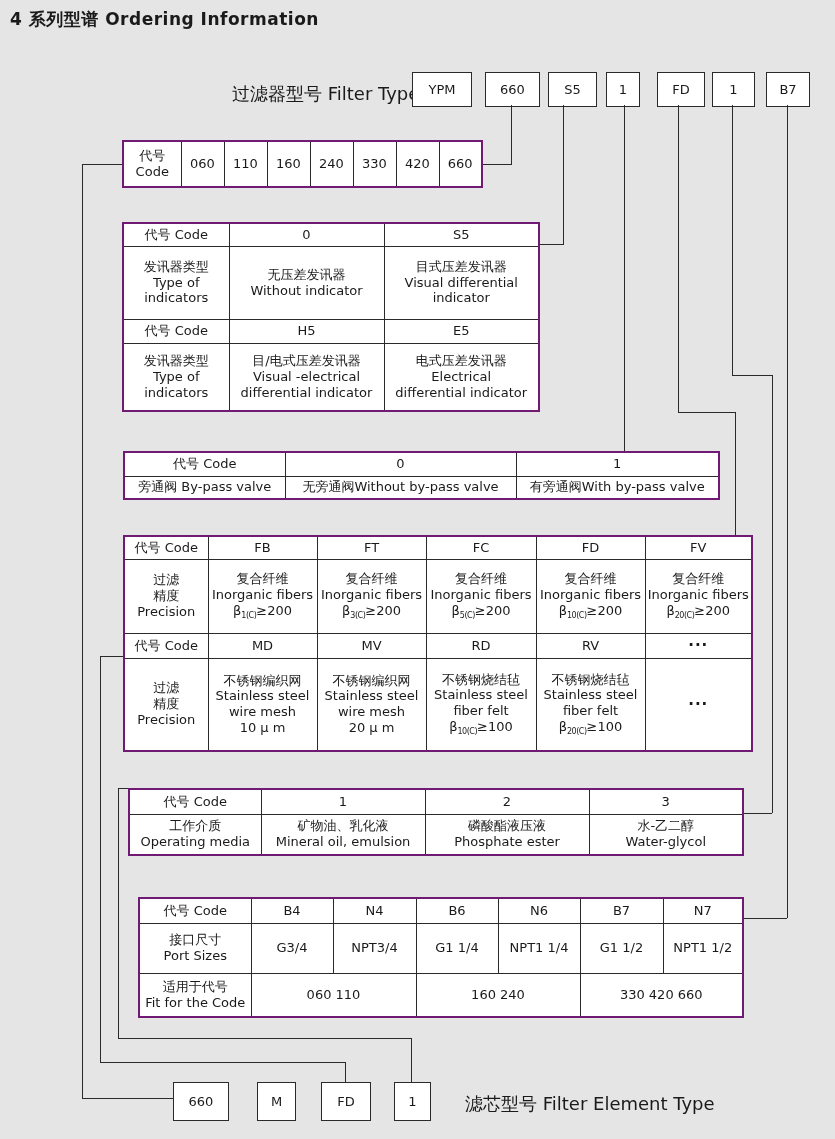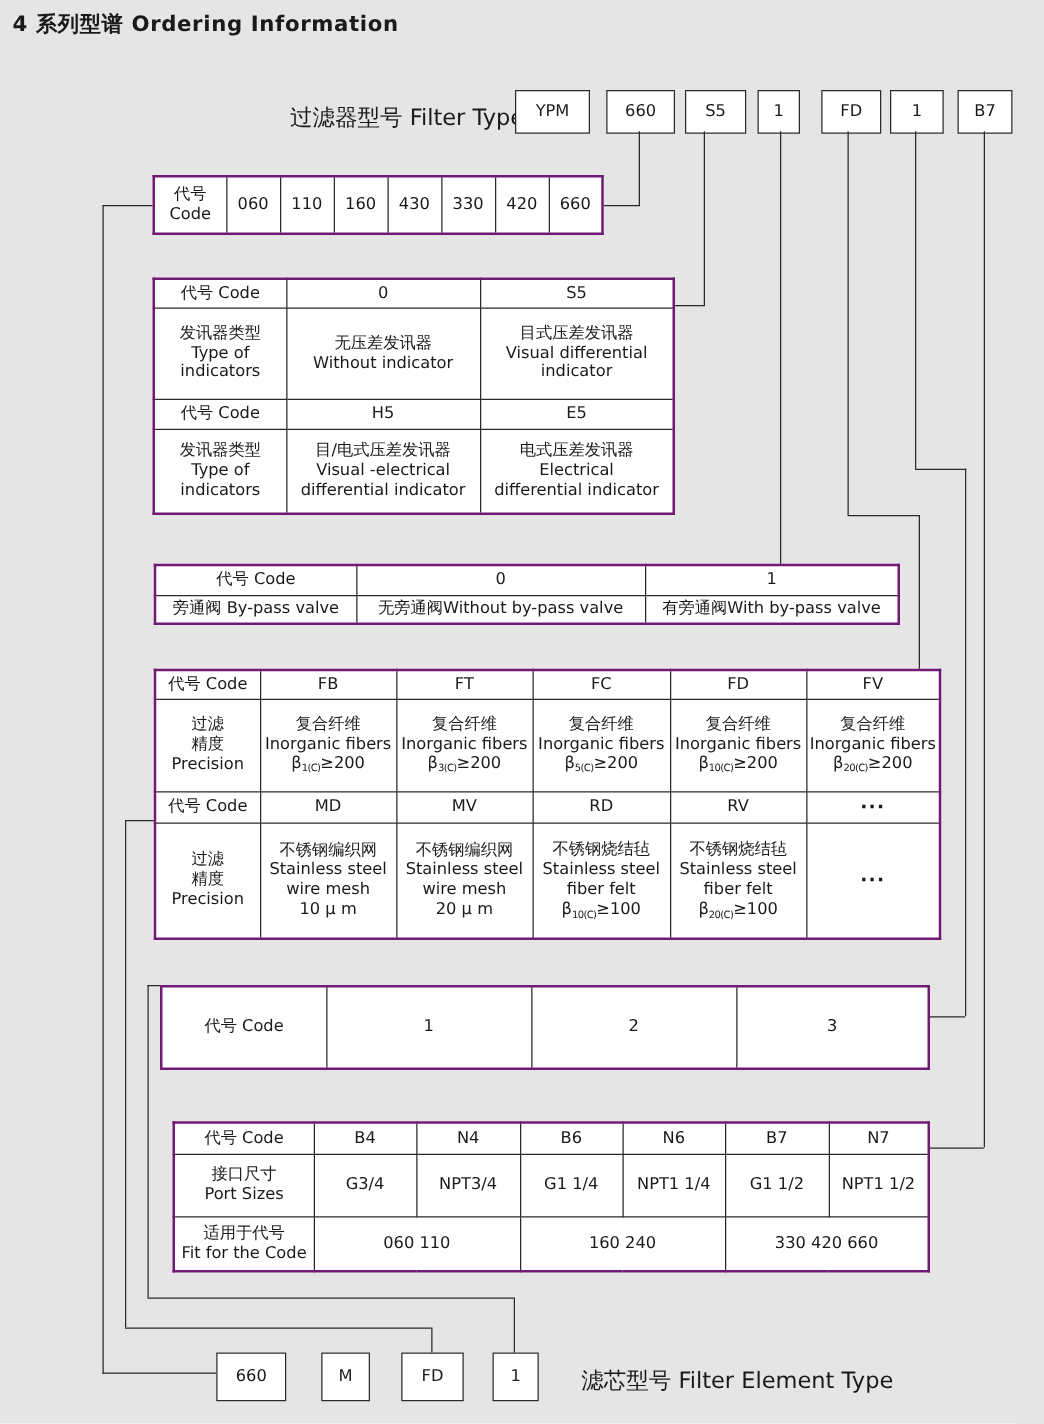--- a/index.html
+++ b/index.html
@@ -53,21 +53,21 @@
         </colgroup>
       <tbody>
           <tr>
         <td>
           <span class="ln">代号</span>
           <span class="ln">Code</span>
         </td>
         <td>060</td>
         <td>110</td>
         <td>160</td>
-        <td>430</td>
+        <td>240</td>
         <td>330</td>
         <td>420</td>
         <td>660</td>
       </tr>
     </tbody>
       </table>
   </div>
 
   <div class="tblwrap" style="left:122px;top:222px;width:418px;height:190px;">
     <table>
@@ -248,20 +248,38 @@
           <col style="width:164px">
           <col style="width:164px">
           <col>
         </colgroup>
       <tbody>
           <tr style="height:25px">
         <td>代号 Code</td>
         <td>1</td>
         <td>2</td>
         <td>3</td>
+      </tr>
+      <tr>
+        <td>
+          <span class="ln">工作介质</span>
+          <span class="ln">Operating media</span>
+        </td>
+        <td>
+          <span class="ln">矿物油、乳化液</span>
+          <span class="ln">Mineral oil, emulsion</span>
+        </td>
+        <td>
+          <span class="ln">磷酸酯液压液</span>
+          <span class="ln">Phosphate ester</span>
+        </td>
+        <td>
+          <span class="ln">水-乙二醇</span>
+          <span class="ln">Water-glycol</span>
+        </td>
       </tr>
     </tbody>
       </table>
   </div>
 
   <div class="tblwrap" style="left:138px;top:897px;width:606px;height:121px;">
     <table>
       <colgroup>
           <col style="width:112px">
           <col style="width:82px">

